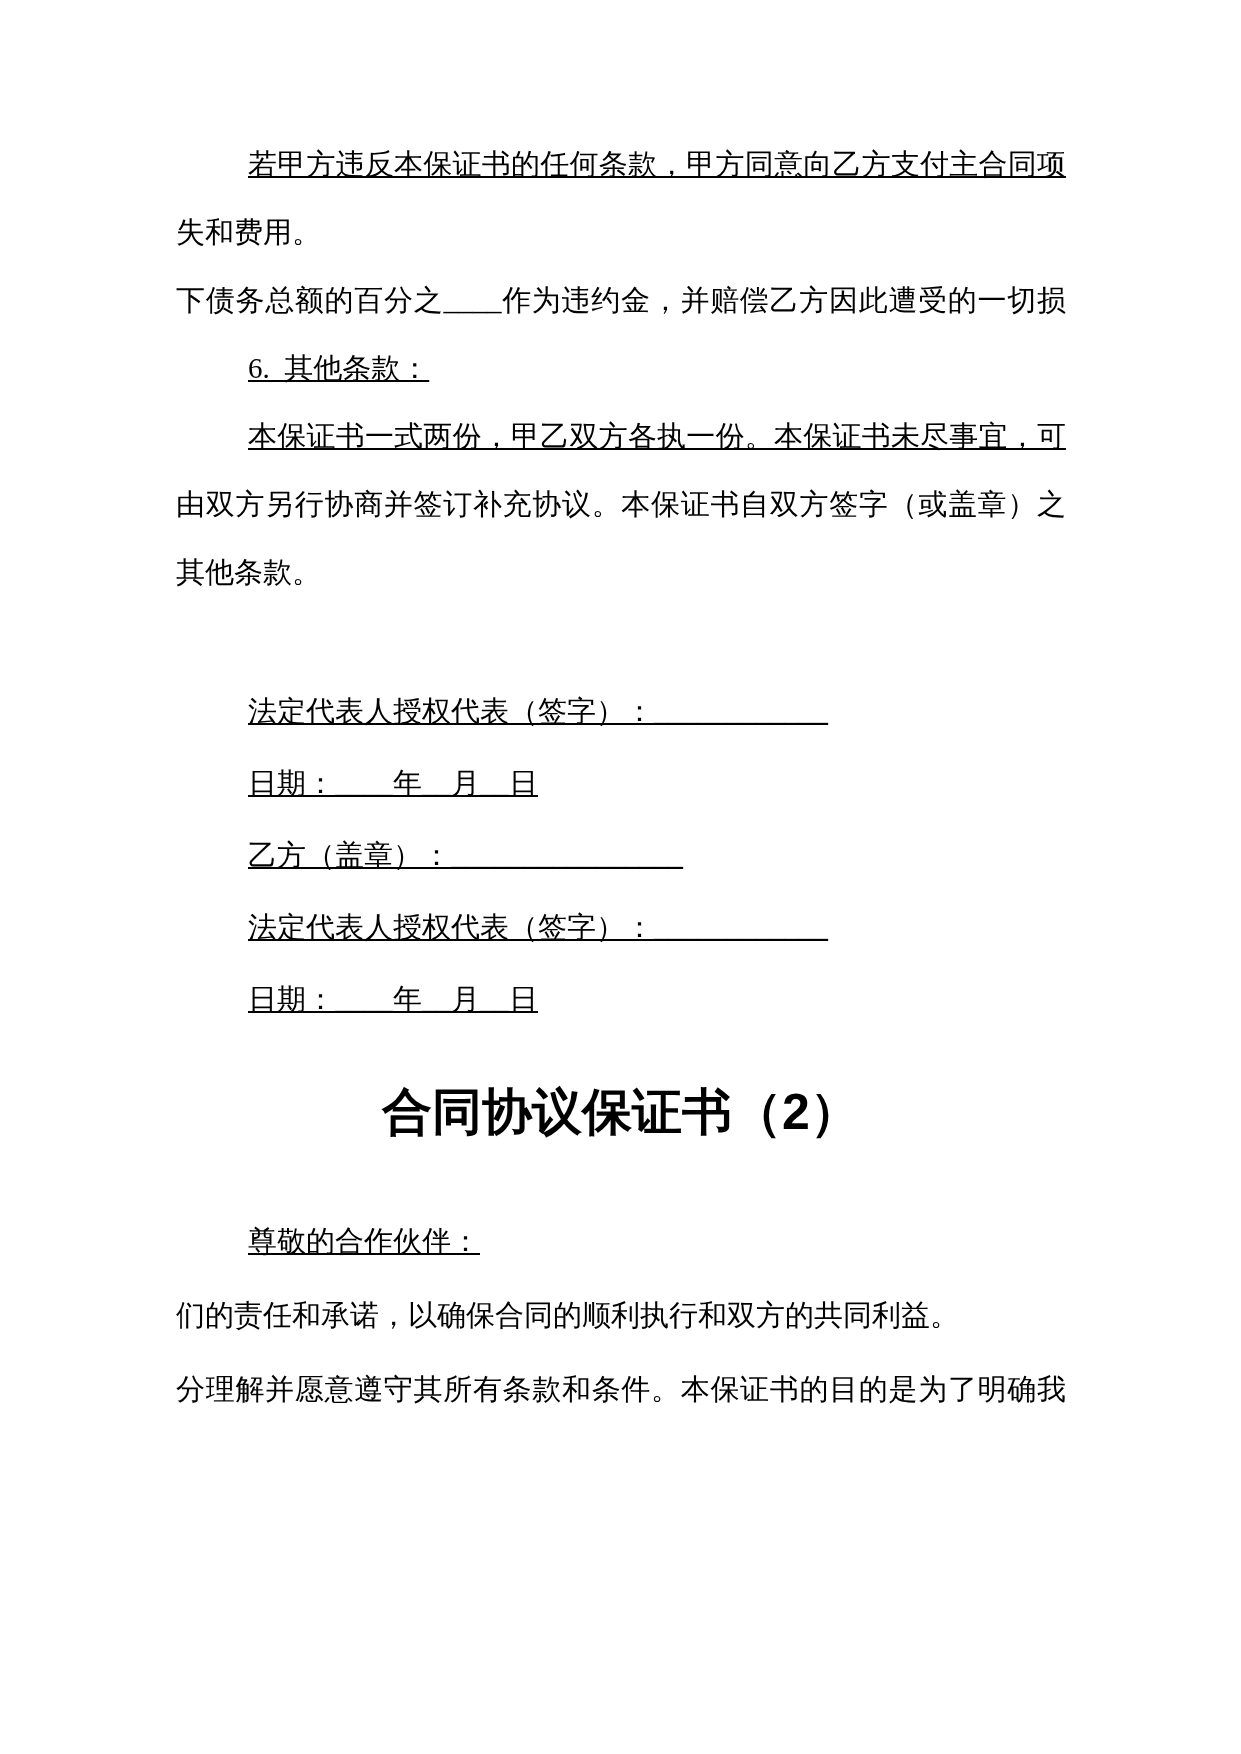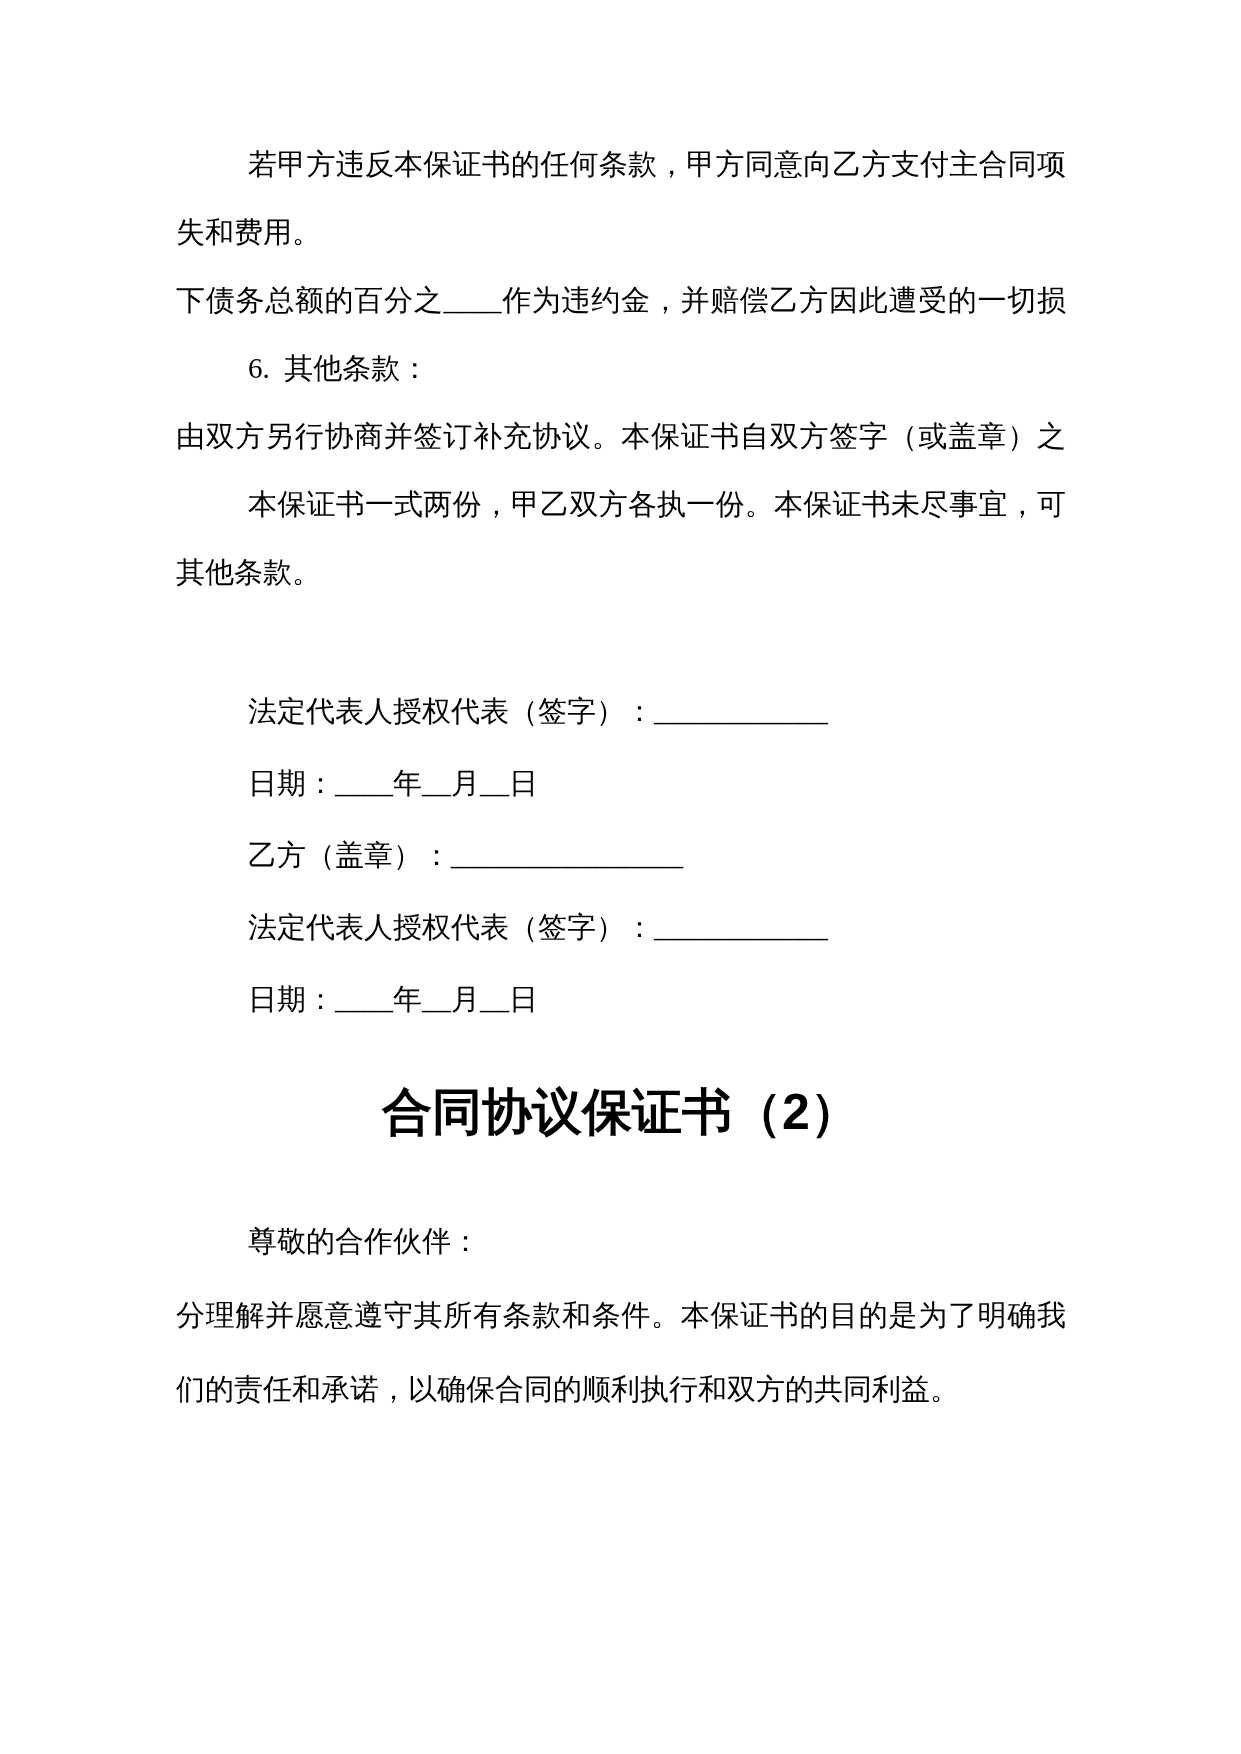--- a/index.html
+++ b/index.html
@@ -24,21 +24,21 @@
     display: block;
     white-space: pre-wrap;
   }
   
   .jl {
     text-align: justify;
     text-align-last: justify;
     text-justify: inter-character;
     white-space: normal;
   }
-  .ind { text-indent: 72px; }
+  .ind { text-indent: 72px; text-decoration: underline; }
 
   .p1 .ln, .item6 .ln, .p2 .ln { line-height: 68px; }
 
   .sig { margin-top: 69px; }
   .sig .ln { line-height: 72px; }
 
   .title2 {
     margin-top: 47px;
     line-height: 60px;
     text-align: center;
@@ -60,38 +60,38 @@
       <span class="ln jl ind">若甲方违反本保证书的任何条款，甲方同意向乙方支付主合同项</span>
       <span class="ln">失和费用。</span>
       <span class="ln jl">下债务总额的百分之____作为违约金，并赔偿乙方因此遭受的一切损</span>
     </div>
 
     <div class="item6">
       <span class="ln ind">6.  其他条款：</span>
     </div>
 
     <div class="p2">
+      <span class="ln jl ind">本保证书一式两份，甲乙双方各执一份。本保证书未尽事宜，可</span>
       <span class="ln jl">由双方另行协商并签订补充协议。本保证书自双方签字（或盖章）之</span>
-      <span class="ln jl ind">本保证书一式两份，甲乙双方各执一份。本保证书未尽事宜，可</span>
       <span class="ln">其他条款。</span>
     </div>
 
     <div class="sig">
       <span class="ln ind">法定代表人授权代表（签字）：____________</span>
       <span class="ln ind">日期：____年__月__日</span>
       <span class="ln ind">乙方（盖章）：________________</span>
       <span class="ln ind">法定代表人授权代表（签字）：____________</span>
       <span class="ln ind">日期：____年__月__日</span>
     </div>
 
     <div class="title2">合同协议保证书（2）</div>
 
     <div class="salutation">
       <span class="ln ind">尊敬的合作伙伴：</span>
     </div>
 
     <div class="p4">
+      <span class="ln">们的责任和承诺，以确保合同的顺利执行和双方的共同利益。</span>
       <span class="ln jl">分理解并愿意遵守其所有条款和条件。本保证书的目的是为了明确我</span>
-      <span class="ln">们的责任和承诺，以确保合同的顺利执行和双方的共同利益。</span>
     </div>
 
   </div>
 </div>
 
 </body></html>

